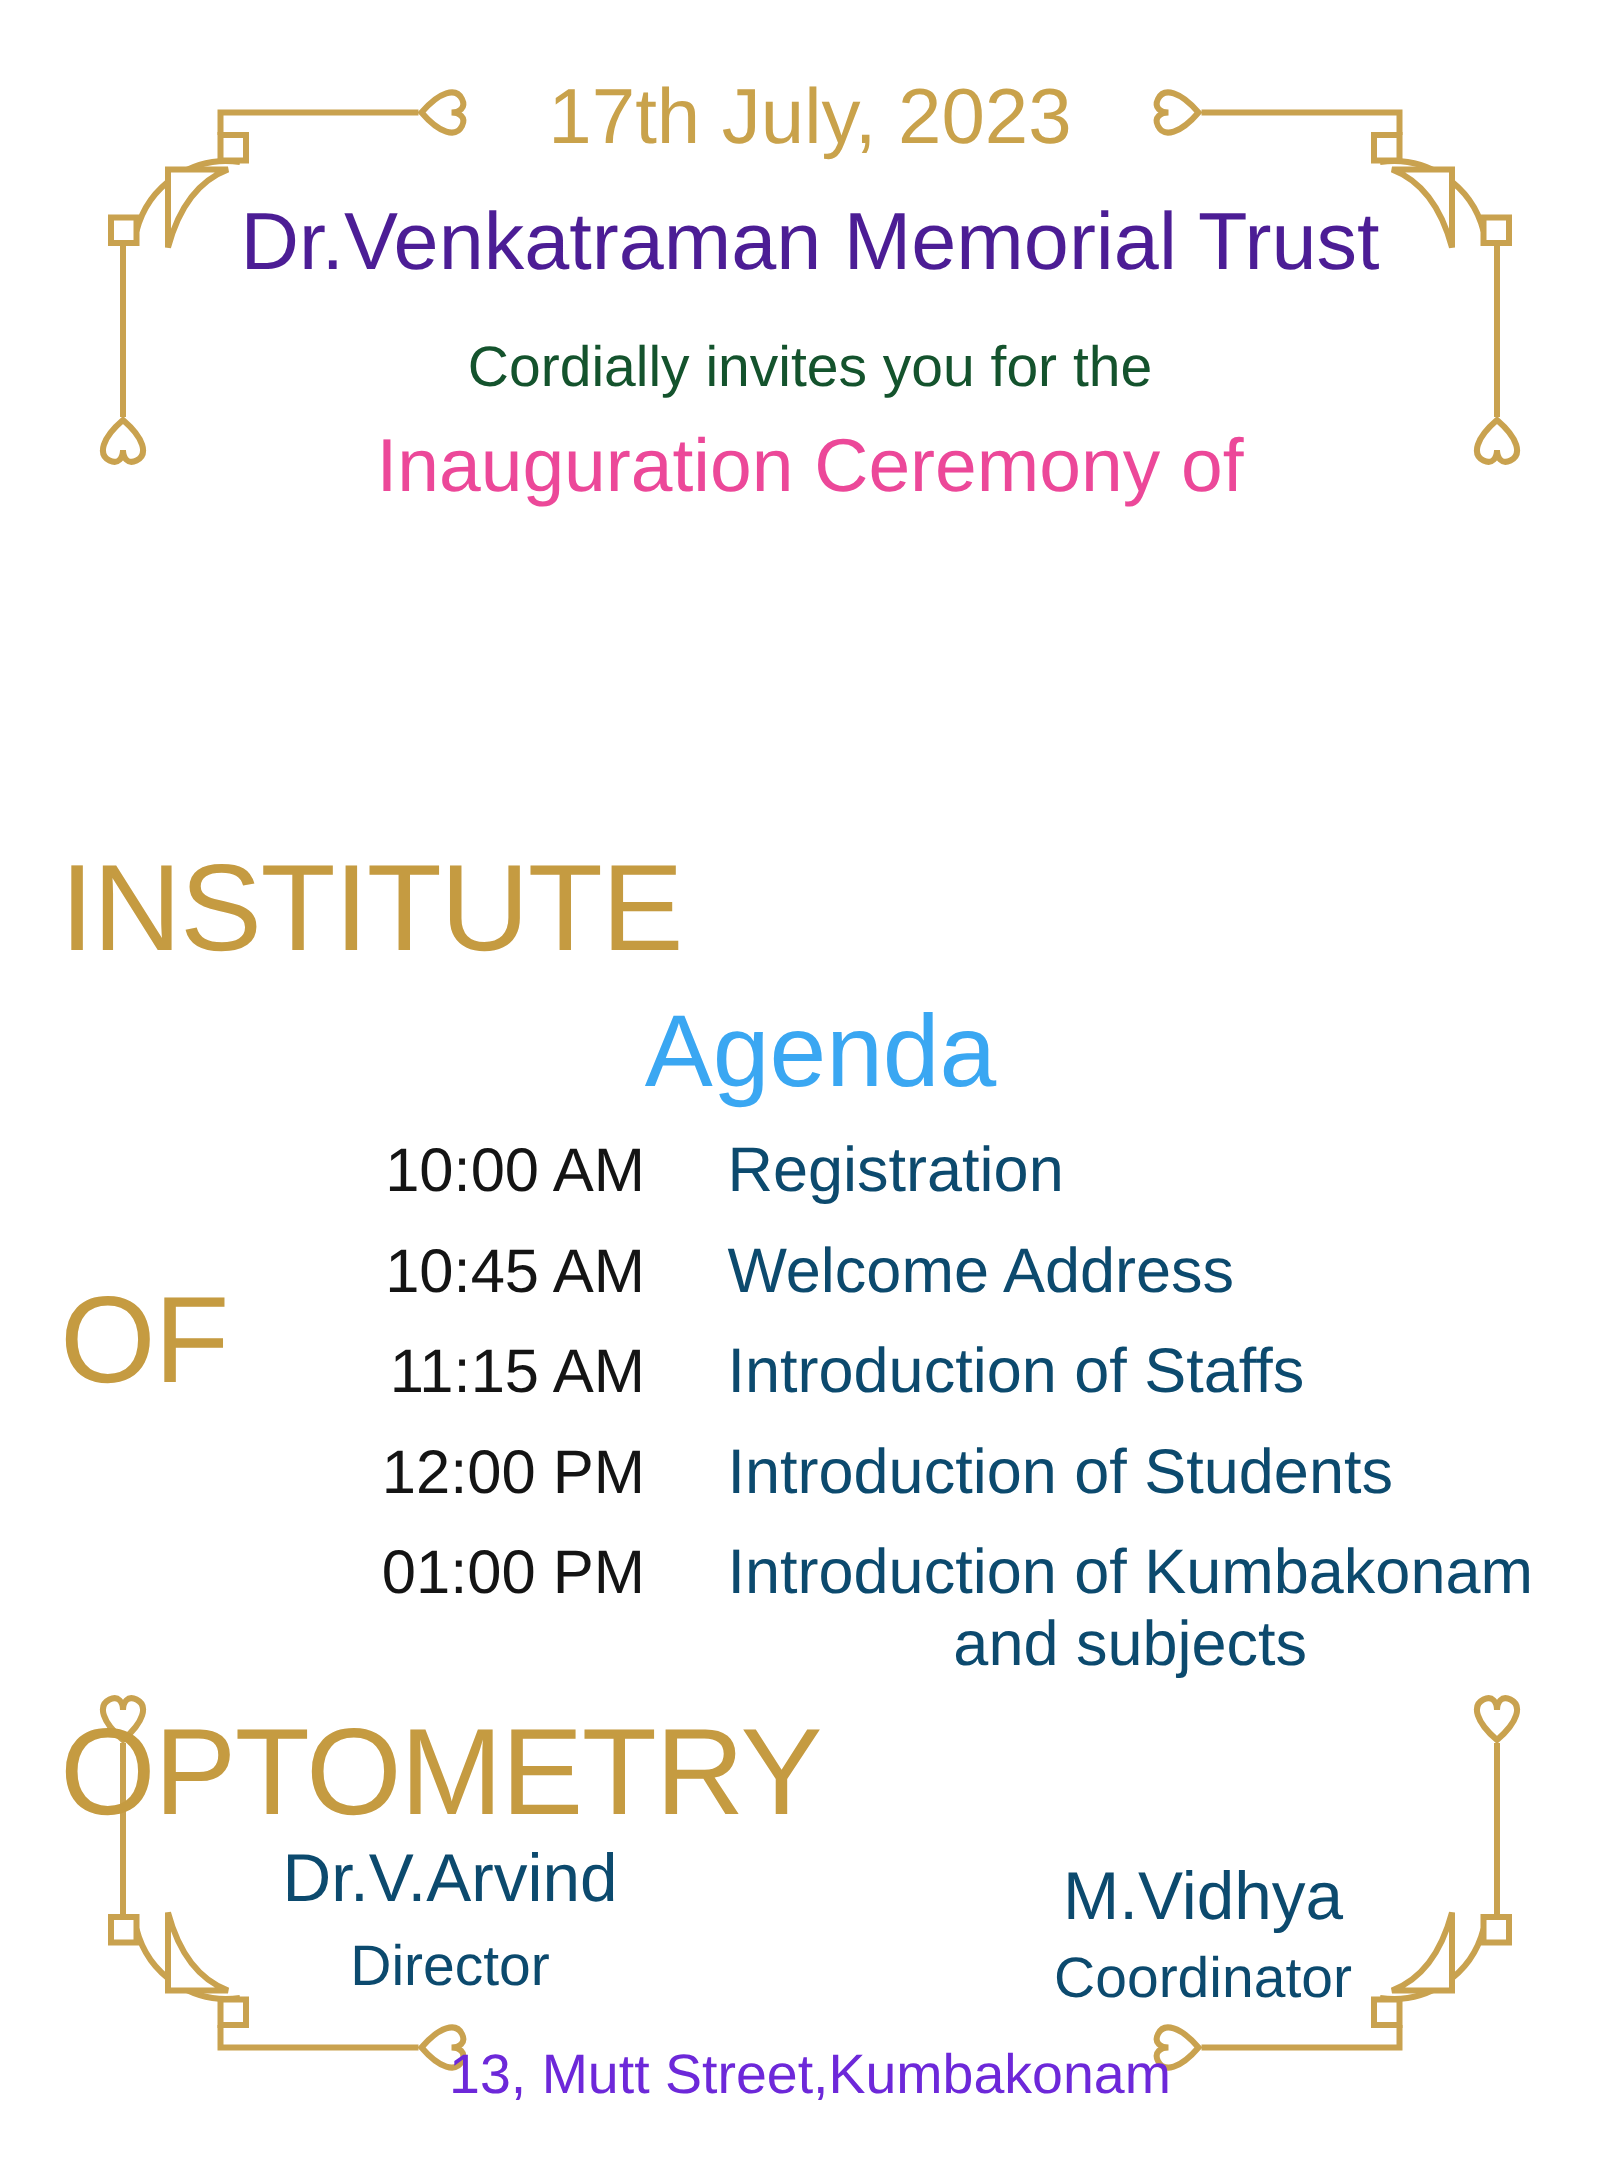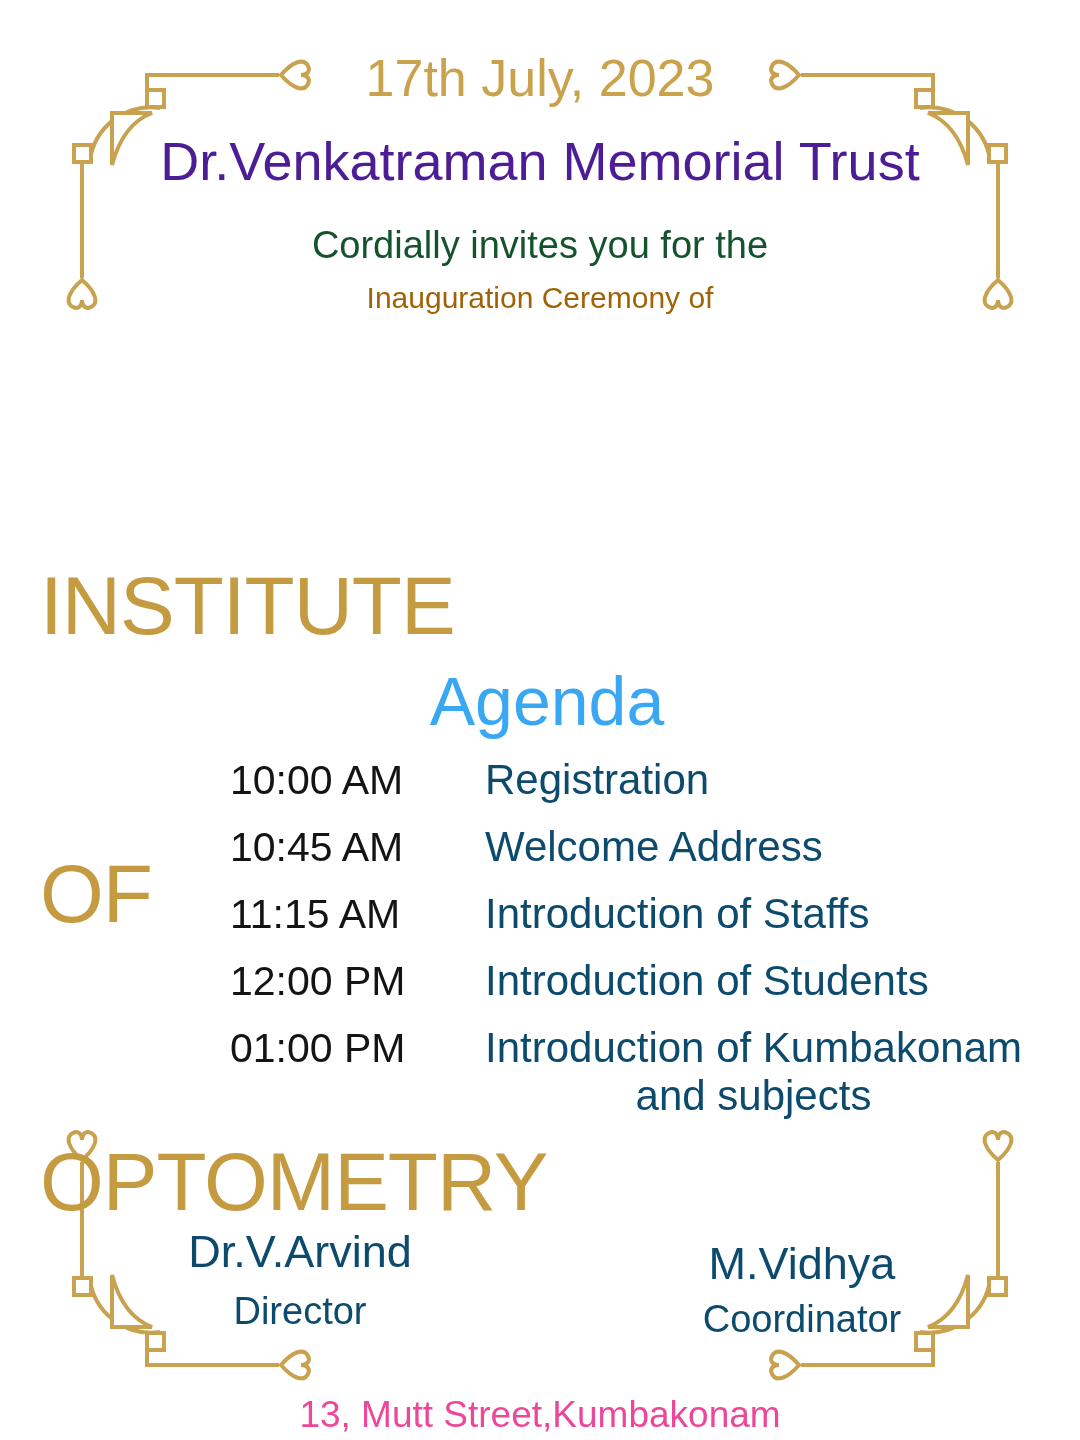--- a/index.html
+++ b/index.html
@@ -7,44 +7,44 @@
     position:relative;
     width:1080px;height:1440px;
     background:#ffffff;
     overflow:hidden;
     font-family:"Liberation Sans", sans-serif;
   }
   .centered{position:absolute;left:0;width:1080px;text-align:center;white-space:nowrap;}
   .date-line{top:48px;font-size:52px;color:#c9a24b;}
   .org-line{top:130px;font-size:54px;color:#4c1d95;}
   .invite-line{top:224px;font-size:38px;color:#14532d;}
-  .ceremony-line{top:281px;font-size:30px;color:#a16207;}
+  .ceremony-line{top:281px;font-size:50px;color:#ec4899;}
   .institute-block{
     position:absolute;top:366px;left:40px;width:1040px;
     text-align:left;color:#c59b41;
     font-size:82px;line-height:96px;letter-spacing:-1px;white-space:pre;
   }
   .agenda-title{top:662px;font-size:68px;color:#3aa7f2;padding-left:14px;box-sizing:border-box;}
   .agenda-rows{position:absolute;top:756px;left:0;width:1080px;}
   .agenda-row{display:flex;align-items:flex-start;margin-bottom:19px;}
   .agenda-time{
     width:200px;margin-left:230px;flex:0 0 auto;
-    font-size:41px;line-height:48px;color:#141414;text-align:left;white-space:nowrap;
+    font-size:41px;line-height:48px;color:#141414;text-align:right;white-space:nowrap;
   }
   .agenda-activity{
     margin-left:55px;font-size:42px;line-height:48px;color:#0c4a6e;
     white-space:pre-line;text-align:center;
   }
   .sig{position:absolute;width:380px;text-align:center;color:#0c4a6e;}
   .sig-left{top:1224px;left:110px;}
   .sig-right{top:1236px;left:612px;}
   .sig-name{font-size:45px;line-height:56px;}
   .sig-role{font-size:38px;line-height:46px;margin-top:8px;}
   .sig-right .sig-role{margin-top:4px;}
-  .address-line{top:1362px;font-size:37px;color:#ec4899;margin-top:32px;}
+  .address-line{top:1362px;font-size:37px;color:#6d28d9;}
   .corner{position:absolute;width:260px;height:260px;}
   .corner-tl{left:55px;top:50px;}
   .corner-tr{right:55px;top:50px;transform:scaleX(-1);}
   .corner-bl{left:55px;bottom:50px;transform:scaleY(-1);}
   .corner-br{right:55px;bottom:50px;transform:scale(-1,-1);}
 </style>
 </head>
 <body>
 
 <div class="page">

